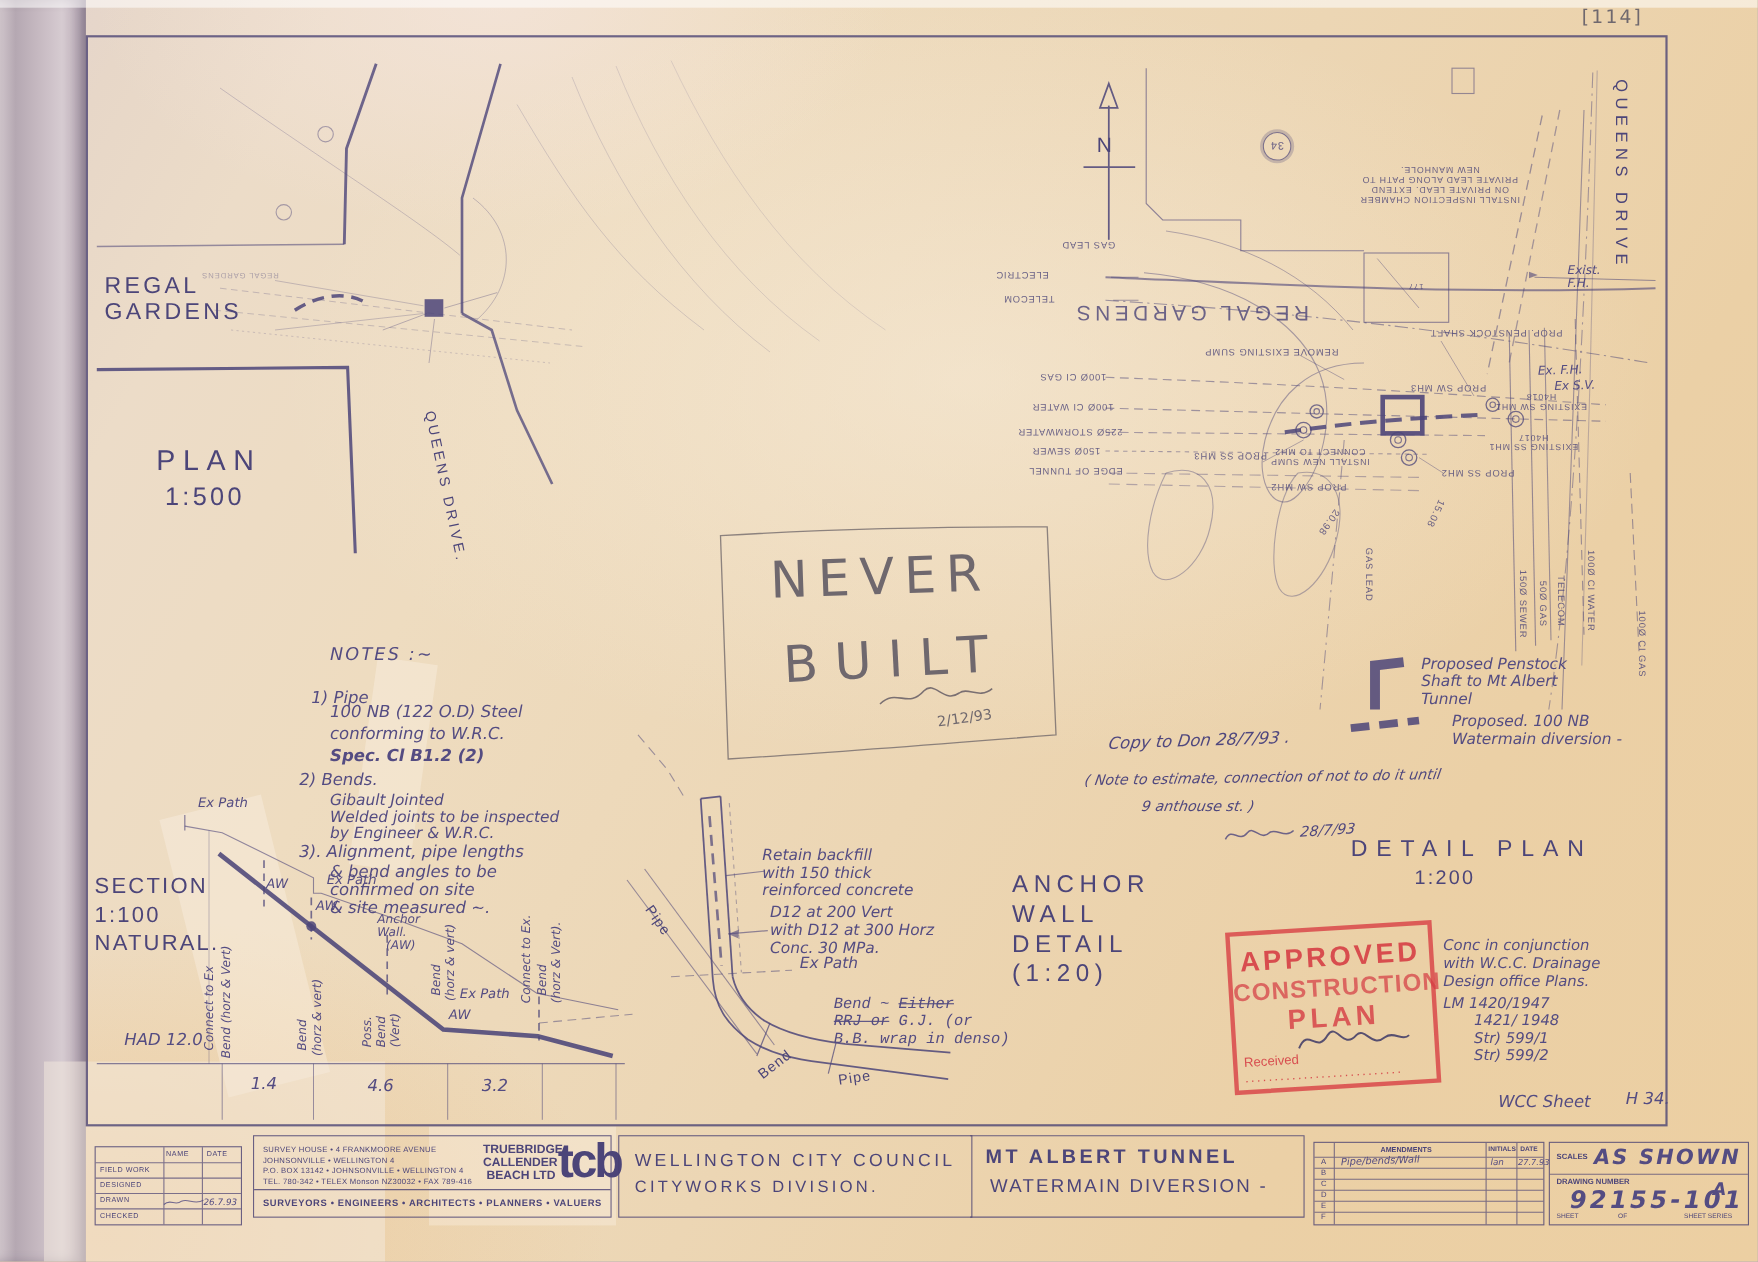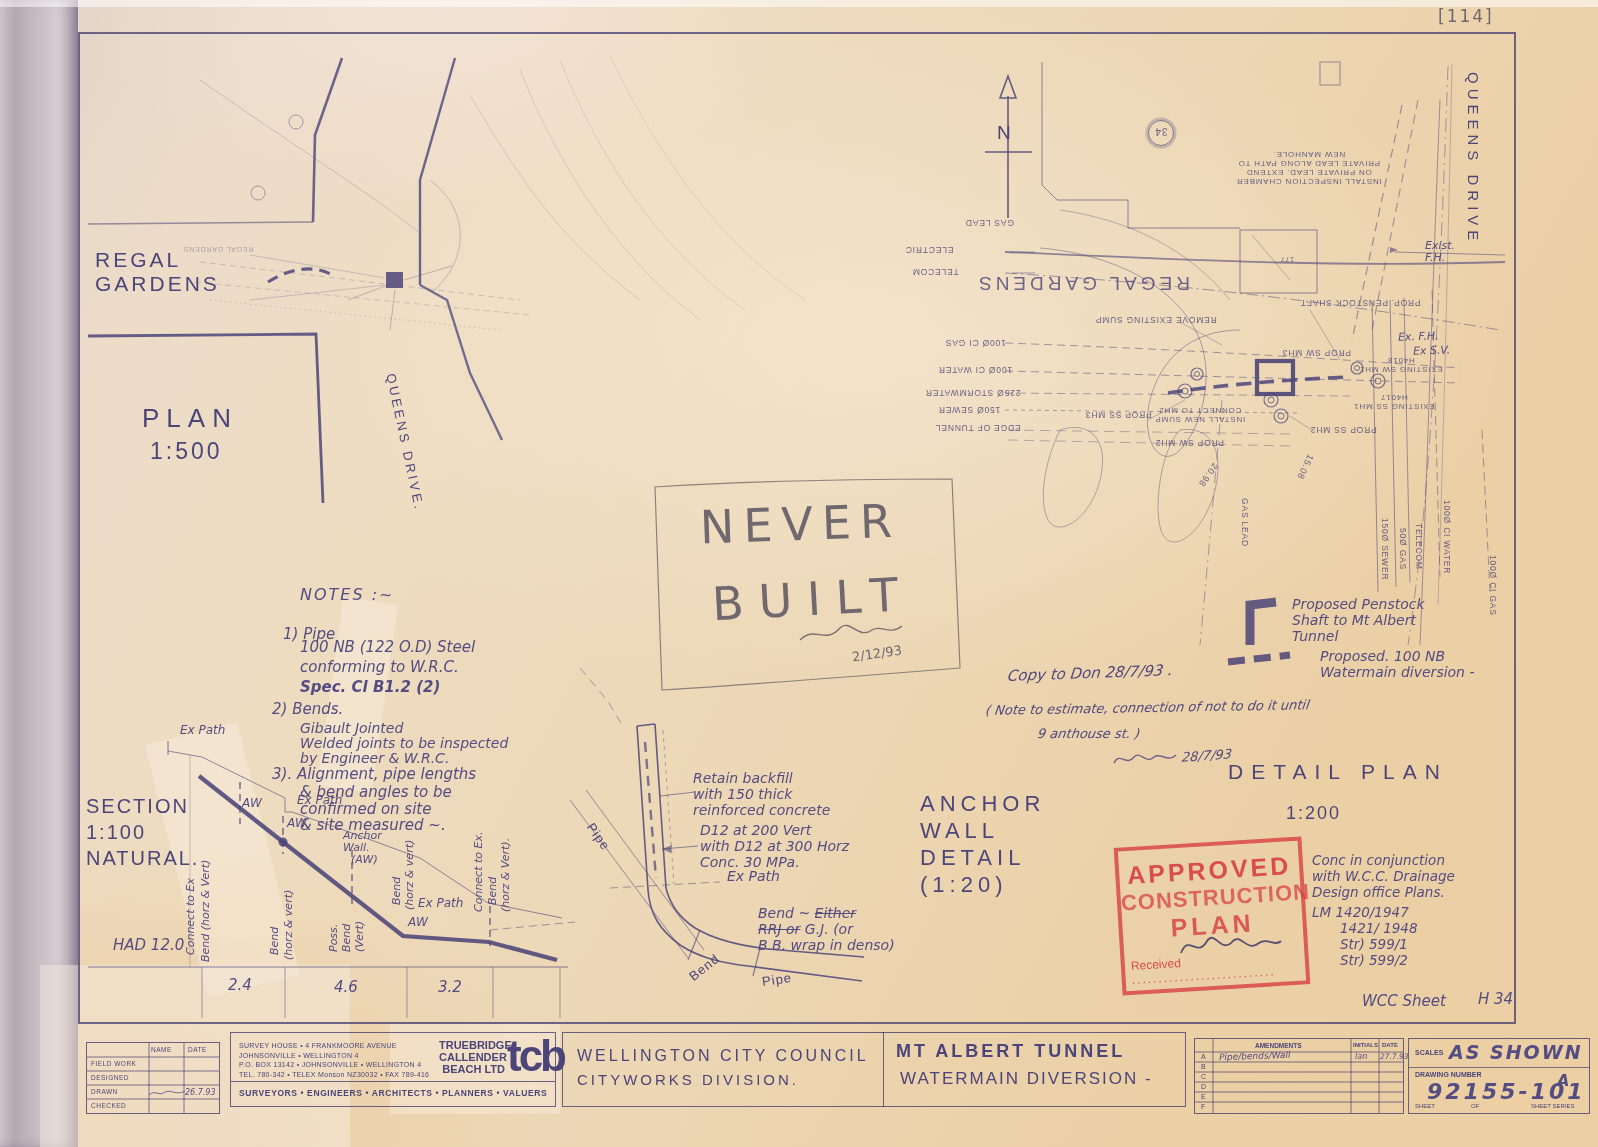--- a/index.html
+++ b/index.html
@@ -229,21 +229,21 @@
     <div class="nw">Proposed Penstock</div>
     <div class="nw">Shaft to Mt Albert</div>
     <div class="nw">Tunnel</div>
   </div>
   <div class="abs hand" style="left:1320px;top:648px;font-size:14px;line-height:16px;">
     <div class="nw">Proposed. 100 NB</div>
     <div class="nw">Watermain diversion -</div>
   </div>
 
   <div class="abs print nw" style="left:1228px;top:760px;font-size:21px;letter-spacing:8px;">DETAIL  PLAN</div>
-  <div class="abs print nw" style="left:1286px;top:788px;font-size:18px;letter-spacing:2px;margin-top:15px;">1:200</div>
+  <div class="abs print nw" style="left:1286px;top:788px;font-size:18px;letter-spacing:2px;">1:200</div>
 
   <svg style="left:80px;top:700px;width:510px;height:320px;" viewBox="80 700 510 320">
     <g class="ink-stroke">
       <path d="M168,751 L202,757 L285,798 L285,812 L292,812 L352,833 L420,858 L488,903 L562,918" stroke-width="1" opacity=".6"></path>
       <path d="M168,741 L168,755" stroke-width="1.2" opacity=".6"></path>
       <path d="M199,776 L283,842 L403,936 L489,942 L557,960" stroke-width="4.2" opacity=".88"></path>
       <circle cx="283" cy="842" r="4.5" fill="#4c4579" stroke="none" opacity=".85"></circle>
       <path d="M240,782 L240,824" stroke-width="1.5" opacity=".75" stroke-dasharray="7 5"></path>
       <path d="M283,816 L283,854" stroke-width="1.5" opacity=".75" stroke-dasharray="7 5"></path>
       <path d="M352,850 L352,904" stroke-width="1.5" opacity=".75" stroke-dasharray="7 5"></path>
@@ -276,21 +276,21 @@
   <div class="abs hand nw" style="left:282px;top:960px;font-size:11px;transform:rotate(-90deg);transform-origin:0 0;">(horz &amp; vert)</div>
   <div class="abs hand nw" style="left:327px;top:952px;font-size:11px;transform:rotate(-90deg);transform-origin:0 0;">Poss.</div>
   <div class="abs hand nw" style="left:340px;top:952px;font-size:11px;transform:rotate(-90deg);transform-origin:0 0;">Bend</div>
   <div class="abs hand nw" style="left:353px;top:952px;font-size:11px;transform:rotate(-90deg);transform-origin:0 0;">(Vert)</div>
   <div class="abs hand nw" style="left:390px;top:905px;font-size:11px;transform:rotate(-90deg);transform-origin:0 0;">Bend</div>
   <div class="abs hand nw" style="left:403px;top:910px;font-size:11px;transform:rotate(-90deg);transform-origin:0 0;">(horz &amp; vert)</div>
   <div class="abs hand nw" style="left:472px;top:912px;font-size:11px;transform:rotate(-90deg);transform-origin:0 0;">Connect to Ex.</div>
   <div class="abs hand nw" style="left:486px;top:905px;font-size:11px;transform:rotate(-90deg);transform-origin:0 0;">Bend</div>
   <div class="abs hand nw" style="left:499px;top:912px;font-size:11px;transform:rotate(-90deg);transform-origin:0 0;">(horz &amp; Vert).</div>
   <div class="abs hand nw" style="left:113px;top:936px;font-size:15px;">HAD 12.0</div>
-  <div class="abs hand nw" style="left:228px;top:976px;font-size:15px;">2.4</div>
+  <div class="abs hand nw" style="left:228px;top:976px;font-size:15px;">1.4</div>
   <div class="abs hand nw" style="left:334px;top:978px;font-size:15px;">4.6</div>
   <div class="abs hand nw" style="left:438px;top:978px;font-size:15px;">3.2</div>
 
   <svg style="left:555px;top:655px;width:370px;height:365px;" viewBox="555 655 370 365">
     <g class="ink-stroke">
       <path d="M580,668 L607,700 L624,728" stroke-width="1" opacity=".5" stroke-dasharray="9 6"></path>
       <path d="M637,726 L648,890" stroke-width="1.6" opacity=".85"></path>
       <path d="M655,724 L666,888" stroke-width="1.6" opacity=".85"></path>
       <path d="M637,726 L655,724" stroke-width="1.6" opacity=".85"></path>
       <path d="M645,742 L656,878" stroke-width="2.4" opacity=".7" stroke-dasharray="10 7"></path>
@@ -313,21 +313,21 @@
     <div class="nw">Retain backfill</div>
     <div class="nw">with 150 thick</div>
     <div class="nw">reinforced concrete</div>
   </div>
   <div class="abs hand" style="left:700px;top:822px;font-size:14px;line-height:16px;">
     <div class="nw">D12 at 200 Vert</div>
     <div class="nw">with D12 at 300 Horz</div>
     <div class="nw">Conc.  30 MPa.</div>
   </div>
   <div class="abs hand nw" style="left:727px;top:868px;font-size:14px;">Ex Path</div>
-  <div class="abs hand" style="left:758px;top:905px;font-size:14px;line-height:16px;">
+  <div class="abs hand" style="left:758px;top:905px;font-size:14px;line-height:16px;font-family:Liberation Mono, monospace;">
     <div class="nw"><span>Bend ~ </span><span class="struck">Either</span></div>
     <div class="nw"><span class="struck">RRJ or</span><span> G.J. (or</span></div>
     <div class="nw">B.B. wrap in denso)</div>
   </div>
   <div class="abs print" style="left:920px;top:790px;font-size:22px;letter-spacing:5px;line-height:27px;">
     <div>ANCHOR</div>
     <div>WALL</div>
     <div>DETAIL</div>
     <div>(1:20)</div>
   </div>

